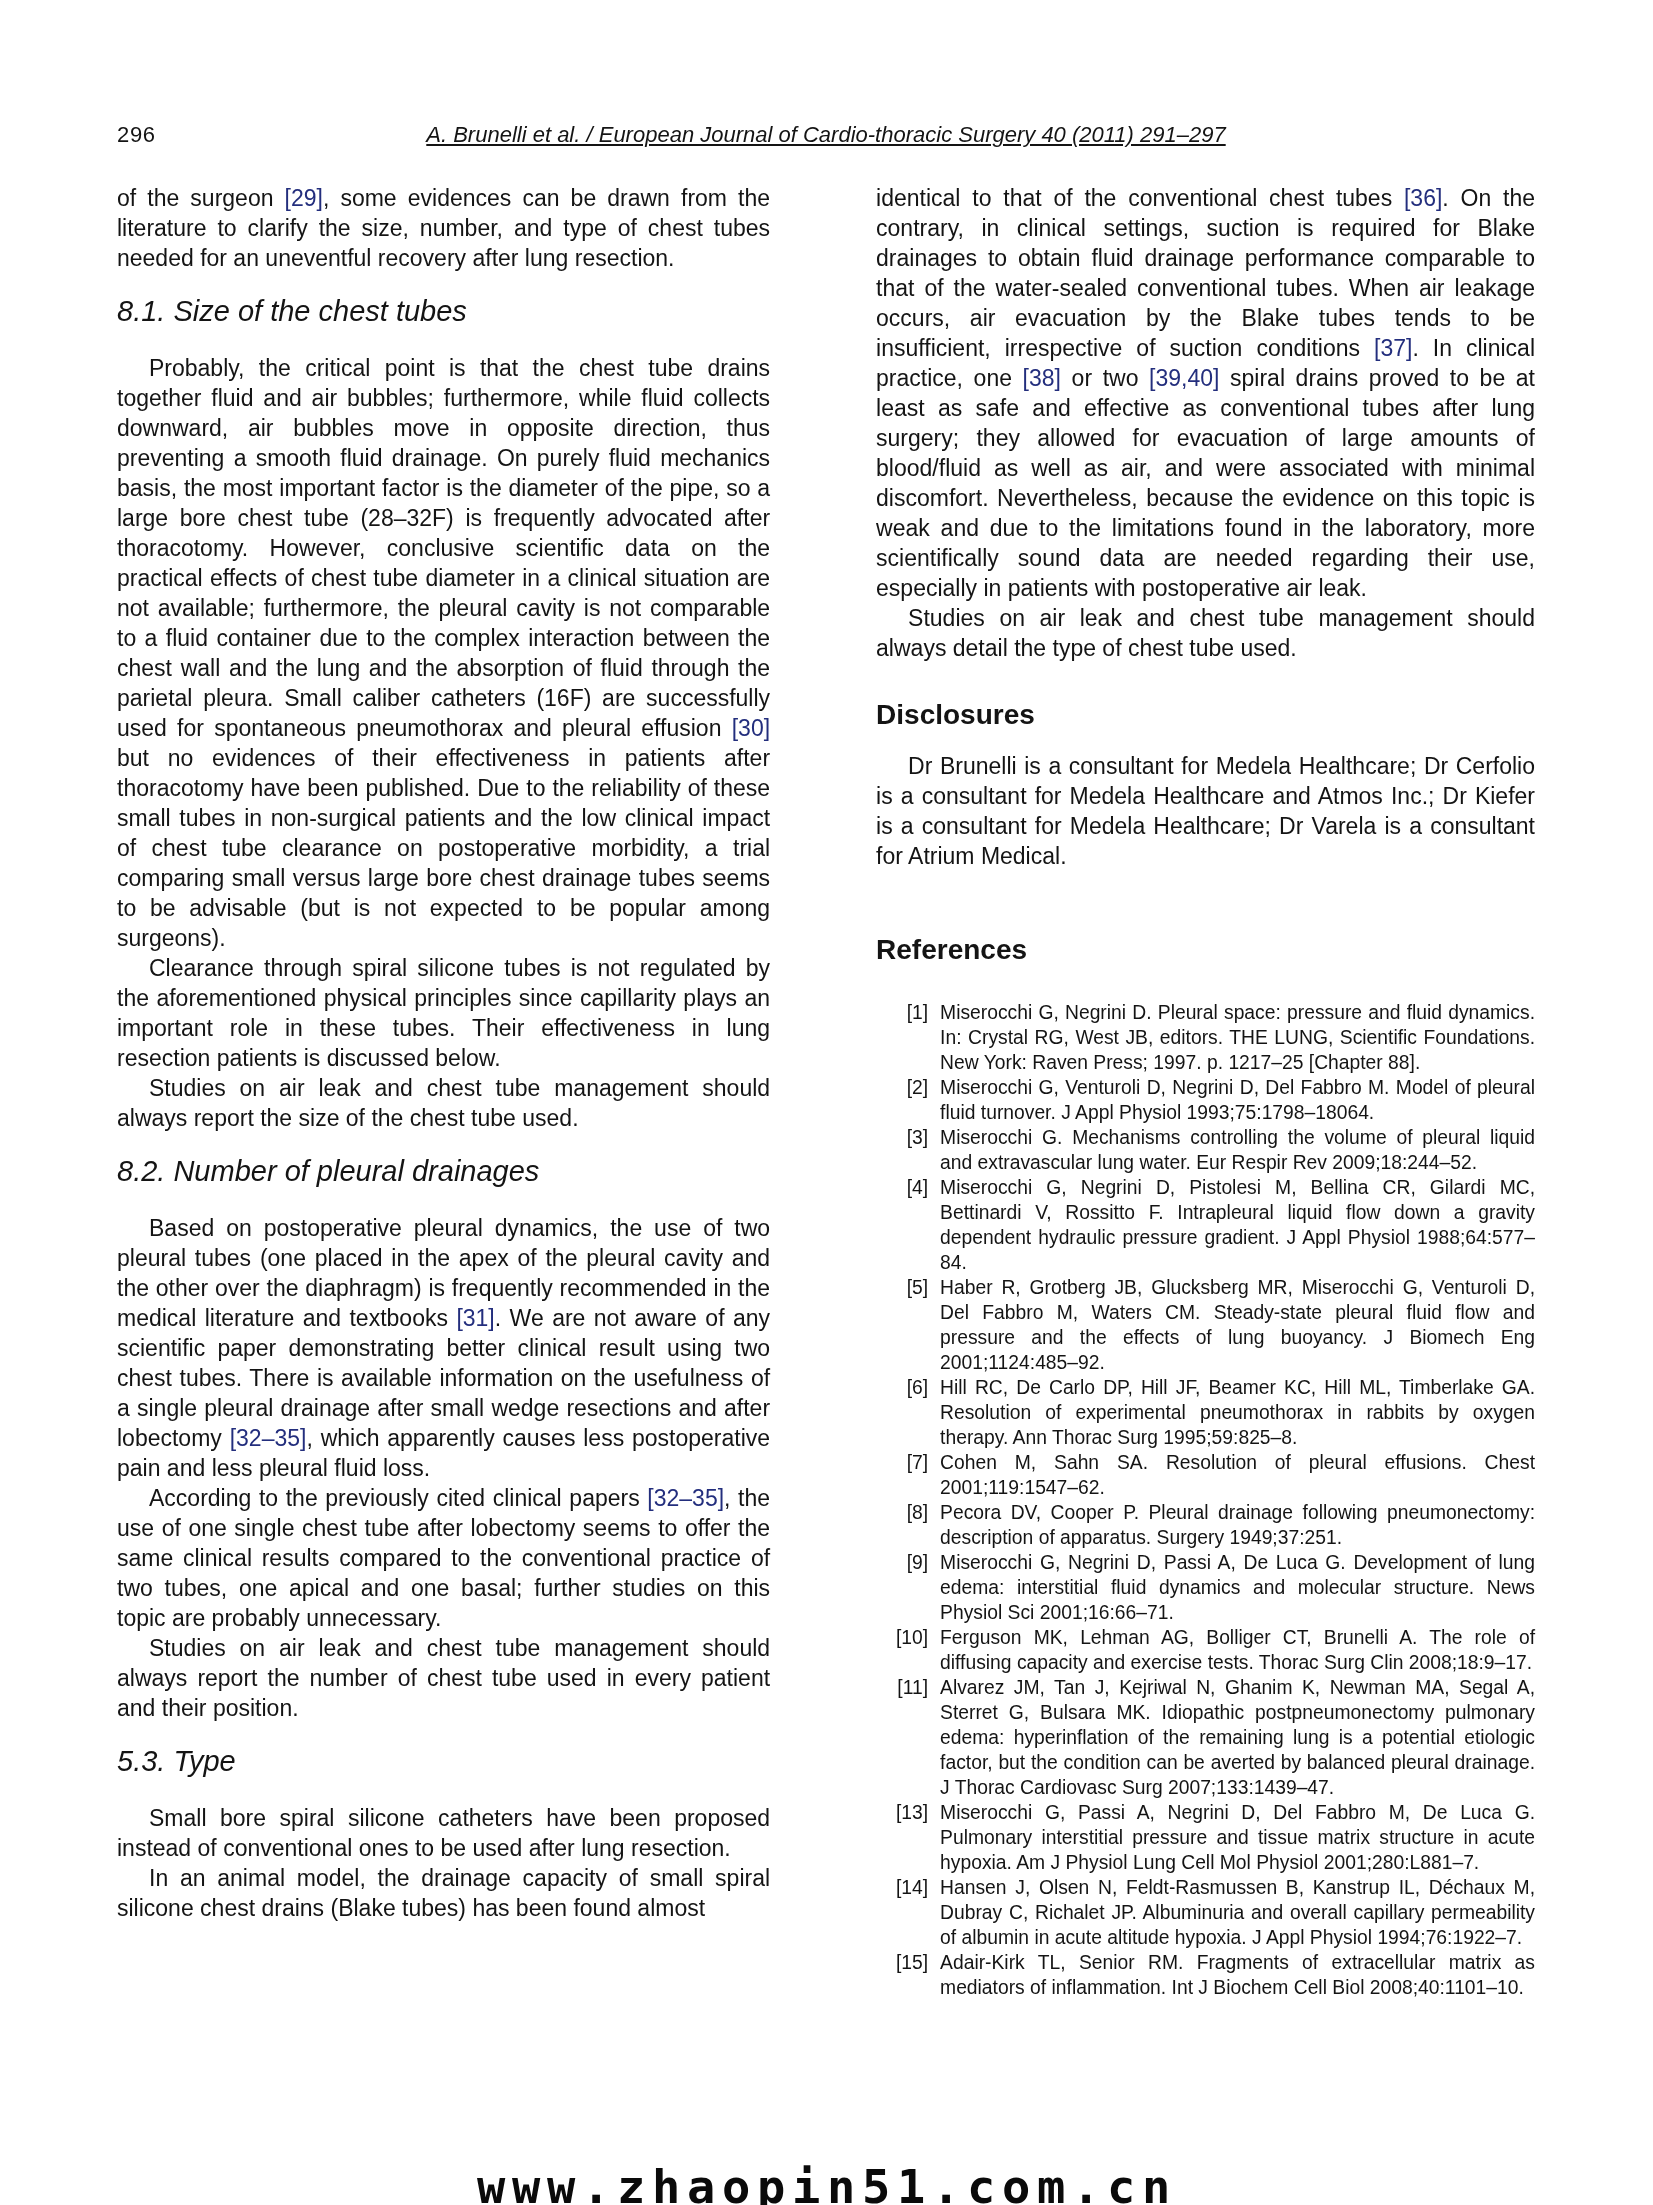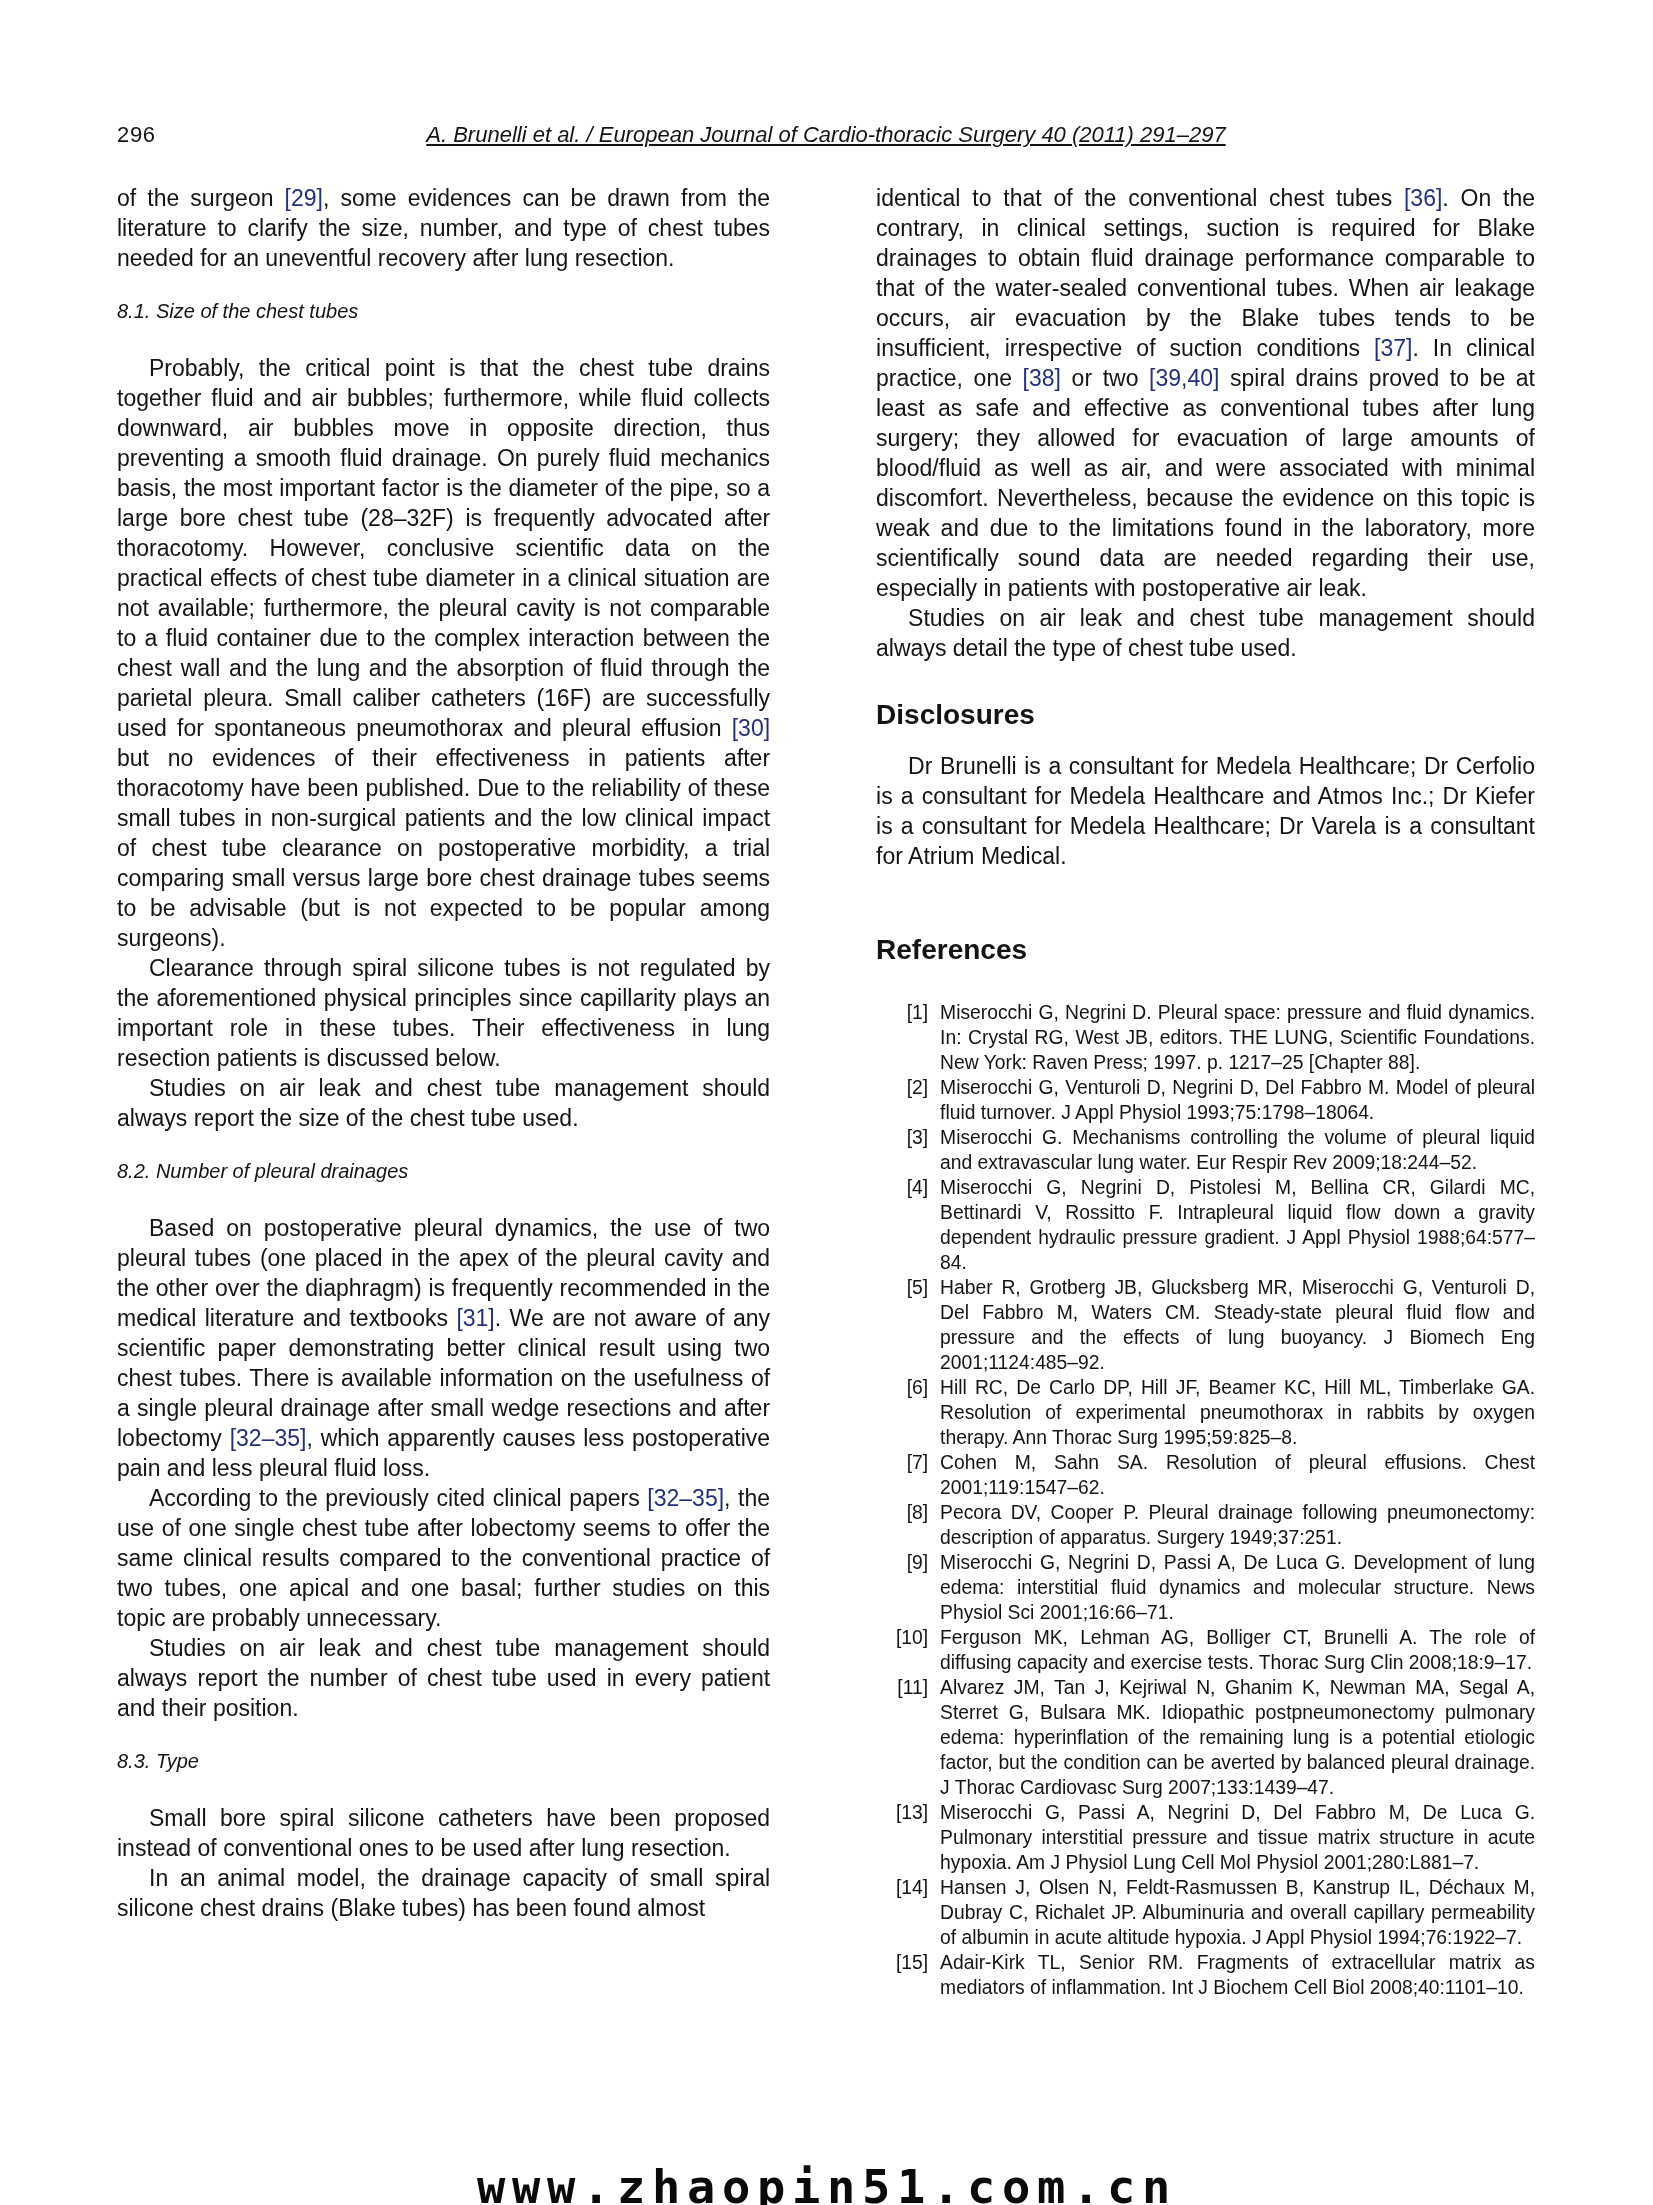--- a/index.html
+++ b/index.html
@@ -42,21 +42,21 @@
   .col.right { width: 678px; }
   .col p {
     margin: 0;
     font-size: 23px;
     line-height: 30px;
     text-align: justify;
   }
   .col p.indent { text-indent: 32px; }
   h2.sub {
     margin: 23px 0 27px 0;
-    font-size: 20px;
+    font-size: 29px;
     line-height: 30px;
     font-weight: normal;
     font-style: italic;
   }
   h2.block {
     margin: 37px 0 21.3px 0;
     font-size: 28px;
     line-height: 30px;
     font-weight: bold;
     font-style: normal;
@@ -107,21 +107,21 @@
     <section class="col left">
       <p>of the surgeon <span class="cite">[29]</span>, some evidences can be drawn from the literature to clarify the size, number, and type of chest tubes needed for an uneventful recovery after lung resection.</p>
       <h2 class="sub">8.1. Size of the chest tubes</h2>
       <p class="indent">Probably, the critical point is that the chest tube drains together fluid and air bubbles; furthermore, while fluid collects downward, air bubbles move in opposite direction, thus preventing a smooth fluid drainage. On purely fluid mechanics basis, the most important factor is the diameter of the pipe, so a large bore chest tube (28–32F) is frequently advocated after thoracotomy. However, conclusive scientific data on the practical effects of chest tube diameter in a clinical situation are not available; furthermore, the pleural cavity is not comparable to a fluid container due to the complex interaction between the chest wall and the lung and the absorption of fluid through the parietal pleura. Small caliber catheters (16F) are successfully used for spontaneous pneumothorax and pleural effusion <span class="cite">[30]</span> but no evidences of their effectiveness in patients after thoracotomy have been published. Due to the reliability of these small tubes in non-surgical patients and the low clinical impact of chest tube clearance on postoperative morbidity, a trial comparing small versus large bore chest drainage tubes seems to be advisable (but is not expected to be popular among surgeons).</p>
       <p class="indent">Clearance through spiral silicone tubes is not regulated by the aforementioned physical principles since capillarity plays an important role in these tubes. Their effectiveness in lung resection patients is discussed below.</p>
       <p class="indent">Studies on air leak and chest tube management should always report the size of the chest tube used.</p>
       <h2 class="sub">8.2. Number of pleural drainages</h2>
       <p class="indent">Based on postoperative pleural dynamics, the use of two pleural tubes (one placed in the apex of the pleural cavity and the other over the diaphragm) is frequently recommended in the medical literature and textbooks <span class="cite">[31]</span>. We are not aware of any scientific paper demonstrating better clinical result using two chest tubes. There is available information on the usefulness of a single pleural drainage after small wedge resections and after lobectomy <span class="cite">[32–35]</span>, which apparently causes less postoperative pain and less pleural fluid loss.</p>
       <p class="indent">According to the previously cited clinical papers <span class="cite">[32–35]</span>, the use of one single chest tube after lobectomy seems to offer the same clinical results compared to the conventional practice of two tubes, one apical and one basal; further studies on this topic are probably unnecessary.</p>
       <p class="indent">Studies on air leak and chest tube management should always report the number of chest tube used in every patient and their position.</p>
-      <h2 class="sub">8.3. Type</h2>
+      <h2 class="sub">5.3. Type</h2>
       <p class="indent">Small bore spiral silicone catheters have been proposed instead of conventional ones to be used after lung resection.</p>
       <p class="indent">In an animal model, the drainage capacity of small spiral silicone chest drains (Blake tubes) has been found almost</p>
     </section>
 
     <section class="col right">
       <p>identical to that of the conventional chest tubes <span class="cite">[36]</span>. On the contrary, in clinical settings, suction is required for Blake drainages to obtain fluid drainage performance comparable to that of the water-sealed conventional tubes. When air leakage occurs, air evacuation by the Blake tubes tends to be insufficient, irrespective of suction conditions <span class="cite">[37]</span>. In clinical practice, one <span class="cite">[38]</span> or two <span class="cite">[39,40]</span> spiral drains proved to be at least as safe and effective as conventional tubes after lung surgery; they allowed for evacuation of large amounts of blood/fluid as well as air, and were associated with minimal discomfort. Nevertheless, because the evidence on this topic is weak and due to the limitations found in the laboratory, more scientifically sound data are needed regarding their use, especially in patients with postoperative air leak.</p>
       <p class="indent">Studies on air leak and chest tube management should always detail the type of chest tube used.</p>
       <h2 class="block">Disclosures</h2>
       <p class="indent">Dr Brunelli is a consultant for Medela Healthcare; Dr Cerfolio is a consultant for Medela Healthcare and Atmos Inc.; Dr Kiefer is a consultant for Medela Healthcare; Dr Varela is a consultant for Atrium Medical.</p>
       <h2 class="block refs-head">References</h2>

